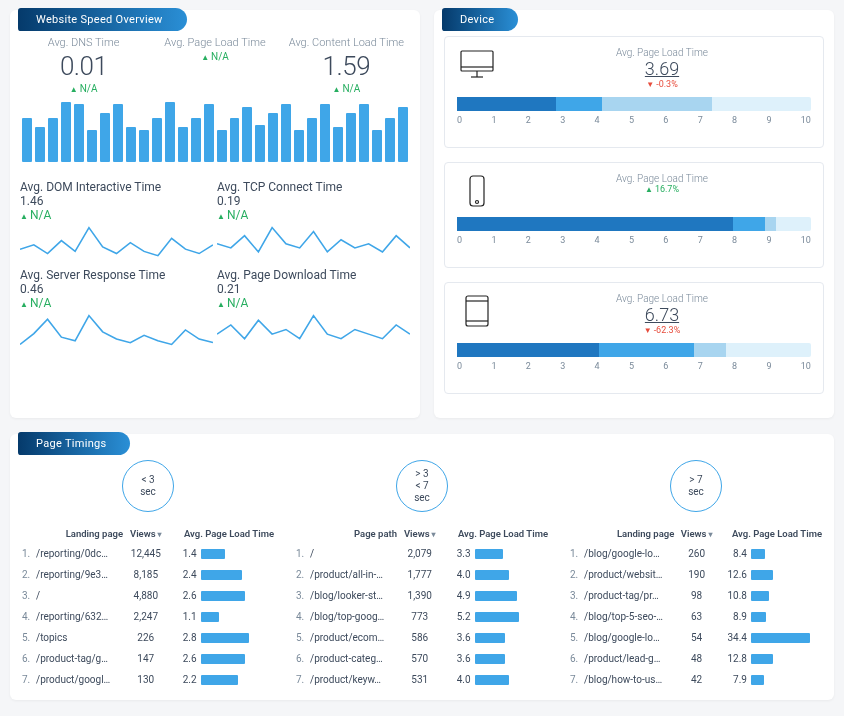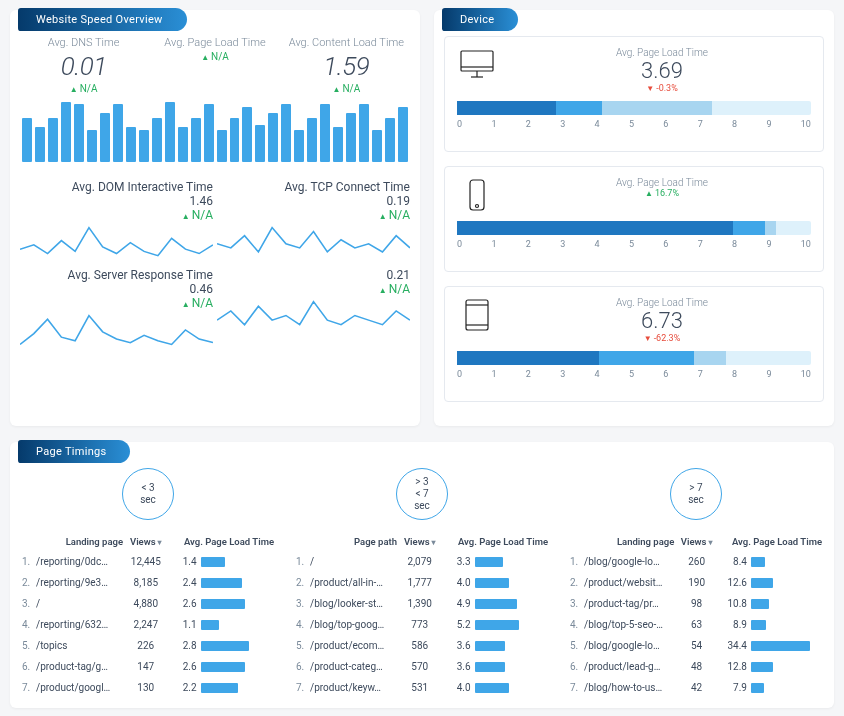--- a/index.html
+++ b/index.html
@@ -43,45 +43,45 @@
     letter-spacing: .3px;
     z-index: 2;
   }
   .speed-card { width: 410px; padding-top: 26px; }
   .device-card { flex: 1; padding-top: 26px; }
 
   
   .metric-row { display:flex; gap:4px; margin-bottom:8px; }
   .metric { flex:1; text-align:center; }
   .metric .label { color: var(--text-light); font-size: 11px; font-weight:300; margin-bottom:2px; }
-  .metric .value { font-size: 26px; color: var(--text-dark); font-weight:300; letter-spacing:-.5px;font-style:italic; }
+  .metric .value { font-size: 26px; color: var(--text-dark); font-weight:300; letter-spacing:-.5px; }
   .metric .delta { font-size: 10px; margin-top:2px; }
   .delta.up { color: var(--green); }
   .delta.up::before { content:"▲ "; font-size:8px; }
   .delta.down { color: var(--red); }
   .delta.down::before { content:"▼ "; font-size:8px; }
 
   .bar-chart { display:flex; align-items:flex-end; gap:3px; height:60px; margin:8px 2px 18px; }
   .bar-chart .bar { flex:1; background: var(--blue-light); border-radius:1px; }
 
   .sparkline { stroke: var(--blue-light); stroke-width:1.5; fill:none; }
   .spark-wrap { height:36px; margin-top:4px; }
   .spark-wrap svg { width:100%; height:100%; }
 
   .metric-block-2 { display:flex; gap:4px; margin-top:6px; }
-  .metric-block-2 > div { flex:1; text-align:right; }
+  .metric-block-2 > div { flex:1; text-align:left; }
 
   
   .device-row { border:1px solid #e5e9ef; border-radius:4px; padding:10px 12px 22px; margin-bottom:14px; position:relative; }
   .device-head { display:flex; align-items:flex-start; gap:16px; margin-bottom:8px; }
   .device-icon { width:40px; height:36px; flex-shrink:0; }
   .device-icon svg { width:100%; height:100%; stroke:#222; stroke-width:1.2; fill:none; }
   .device-info { flex:1; text-align:center; }
   .device-info .dlabel { font-size:10px; color:var(--text-light); font-weight:300; }
-  .device-info .dval { font-size:22px; color:var(--text-dark); font-weight:300; }
+  .device-info .dval { font-size:18px; color:var(--text-dark); font-weight:300;text-decoration:underline; }
   .device-info .ddelta { font-size:9px; }
 
   .hbar-track { position:relative; height:14px; background:var(--blue-lightest); border-radius:2px; overflow:visible; }
   .hbar-seg { position:absolute; top:0; bottom:0; }
   .hbar-axis { display:flex; justify-content:space-between; font-size:9px; color:var(--text-light); margin-top:4px; }
 
   
   .timings-card { margin-top:16px; padding-top:26px; }
   .timings-row { display:flex; gap:18px; }
   .timings-col { flex:1; min-width:0; }
@@ -181,20 +181,21 @@
     <div class="metric-block-2" id="server-row">
         <div>
     <div class="label">Avg. Server Response Time</div>
     <div class="value">0.46</div>
     <div class="delta up">N/A</div>
     <div class="spark-wrap"><svg viewBox="0 0 180 36" preserveAspectRatio="none">
               <polyline class="sparkline" points="0.0,30.4 12.9,19.6 25.7,5.2 38.6,23.2 51.4,26.8 64.3,1.6 77.1,17.8 90.0,25.0 102.9,28.6 115.7,21.4 128.6,26.8 141.4,30.4 154.3,16.0 167.1,25.0 180.0,28.6"></polyline>
             </svg></div>
   </div>
         <div>
+    <div class="label">Avg. Page Download Time</div>
     <div class="value">0.21</div>
     <div class="delta up">N/A</div>
     <div class="spark-wrap"><svg viewBox="0 0 180 36" preserveAspectRatio="none">
               <polyline class="sparkline" points="0.0,20.1 12.9,10.9 25.7,24.7 38.6,6.2 51.4,20.1 64.3,15.5 77.1,24.7 90.0,1.6 102.9,20.1 115.7,24.7 128.6,15.5 141.4,20.1 154.3,24.7 167.1,10.9 180.0,20.1"></polyline>
             </svg></div>
   </div>
       </div>
   </div>
 
   <div class="card device-card">

